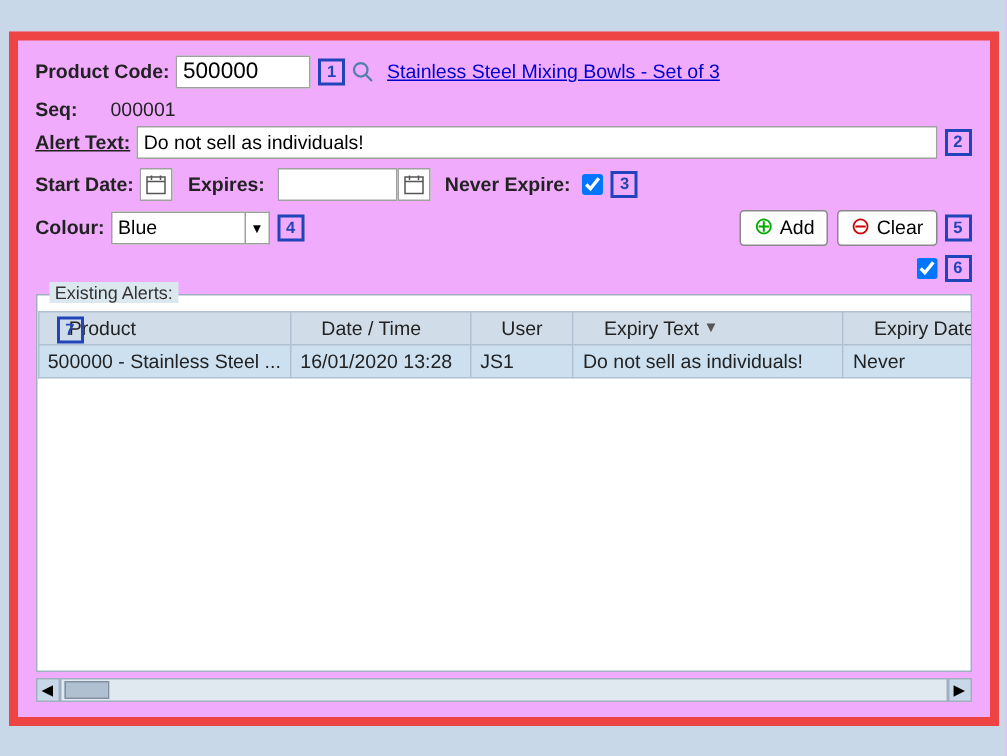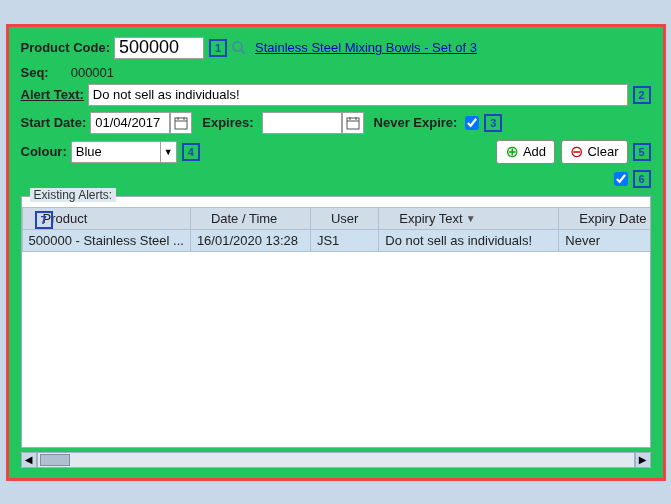--- a/index.html
+++ b/index.html
@@ -8,40 +8,40 @@
       font-size: 13px;
       background: #c8d8e8;
       width: 671px;
       height: 504px;
       display: flex;
       align-items: center;
       justify-content: center;
     }
     .main-container {
       width: 660px;
-      background: #22c55e;
-      border: 3px solid #ef4444;
+      background: #f0abfc;
+      border: 6px solid #ef4444;
       padding: 10px 12px 10px 12px;
     }
     .form-row {
       display: flex;
       align-items: center;
       margin-bottom: 6px;
     }
     .label {
       font-weight: bold;
       color: #222;
       white-space: nowrap;
     }
     .input-text {
       border: 1px solid #a0a0a0;
       background: white;
       height: 22px;
       padding: 0 4px;
-      font-size: 18px;
+      font-size: 15px;
     }
     .product-code-input {
       width: 90px;
     }
     .seq-text {
       font-size: 13px;
       color: #222;
       margin-left: 2px;
     }
     .product-link {
@@ -288,21 +288,20 @@
   </div>
 
   <div class="form-row">
     <span class="label" style="margin-right:4px;text-decoration:underline;">Alert Text:</span>
     <input class="alert-text-input" type="text" value="Do not sell as individuals!" style="">
     <span class="number-badge">2</span>
   </div>
 
   <div class="form-row" style="margin-top:4px;">
     <span class="label" style="margin-right:4px;">Start Date:</span>
-    <input class="date-input" type="text" value="01/04/2017" style="">
     <button class="calendar-btn">
       <svg width="14" height="14" viewBox="0 0 14 14">
         <rect x="1" y="2" width="12" height="11" fill="none" stroke="#555" stroke-width="1"></rect>
         <line x1="4" y1="1" x2="4" y2="4" stroke="#555" stroke-width="1"></line>
         <line x1="10" y1="1" x2="10" y2="4" stroke="#555" stroke-width="1"></line>
         <line x1="1" y1="5" x2="13" y2="5" stroke="#555" stroke-width="1"></line>
       </svg>
     </button>
     <span class="label" style="margin-left:10px; margin-right:4px;">Expires:</span>
     <input class="expires-date-input" type="text" value="" style="">

